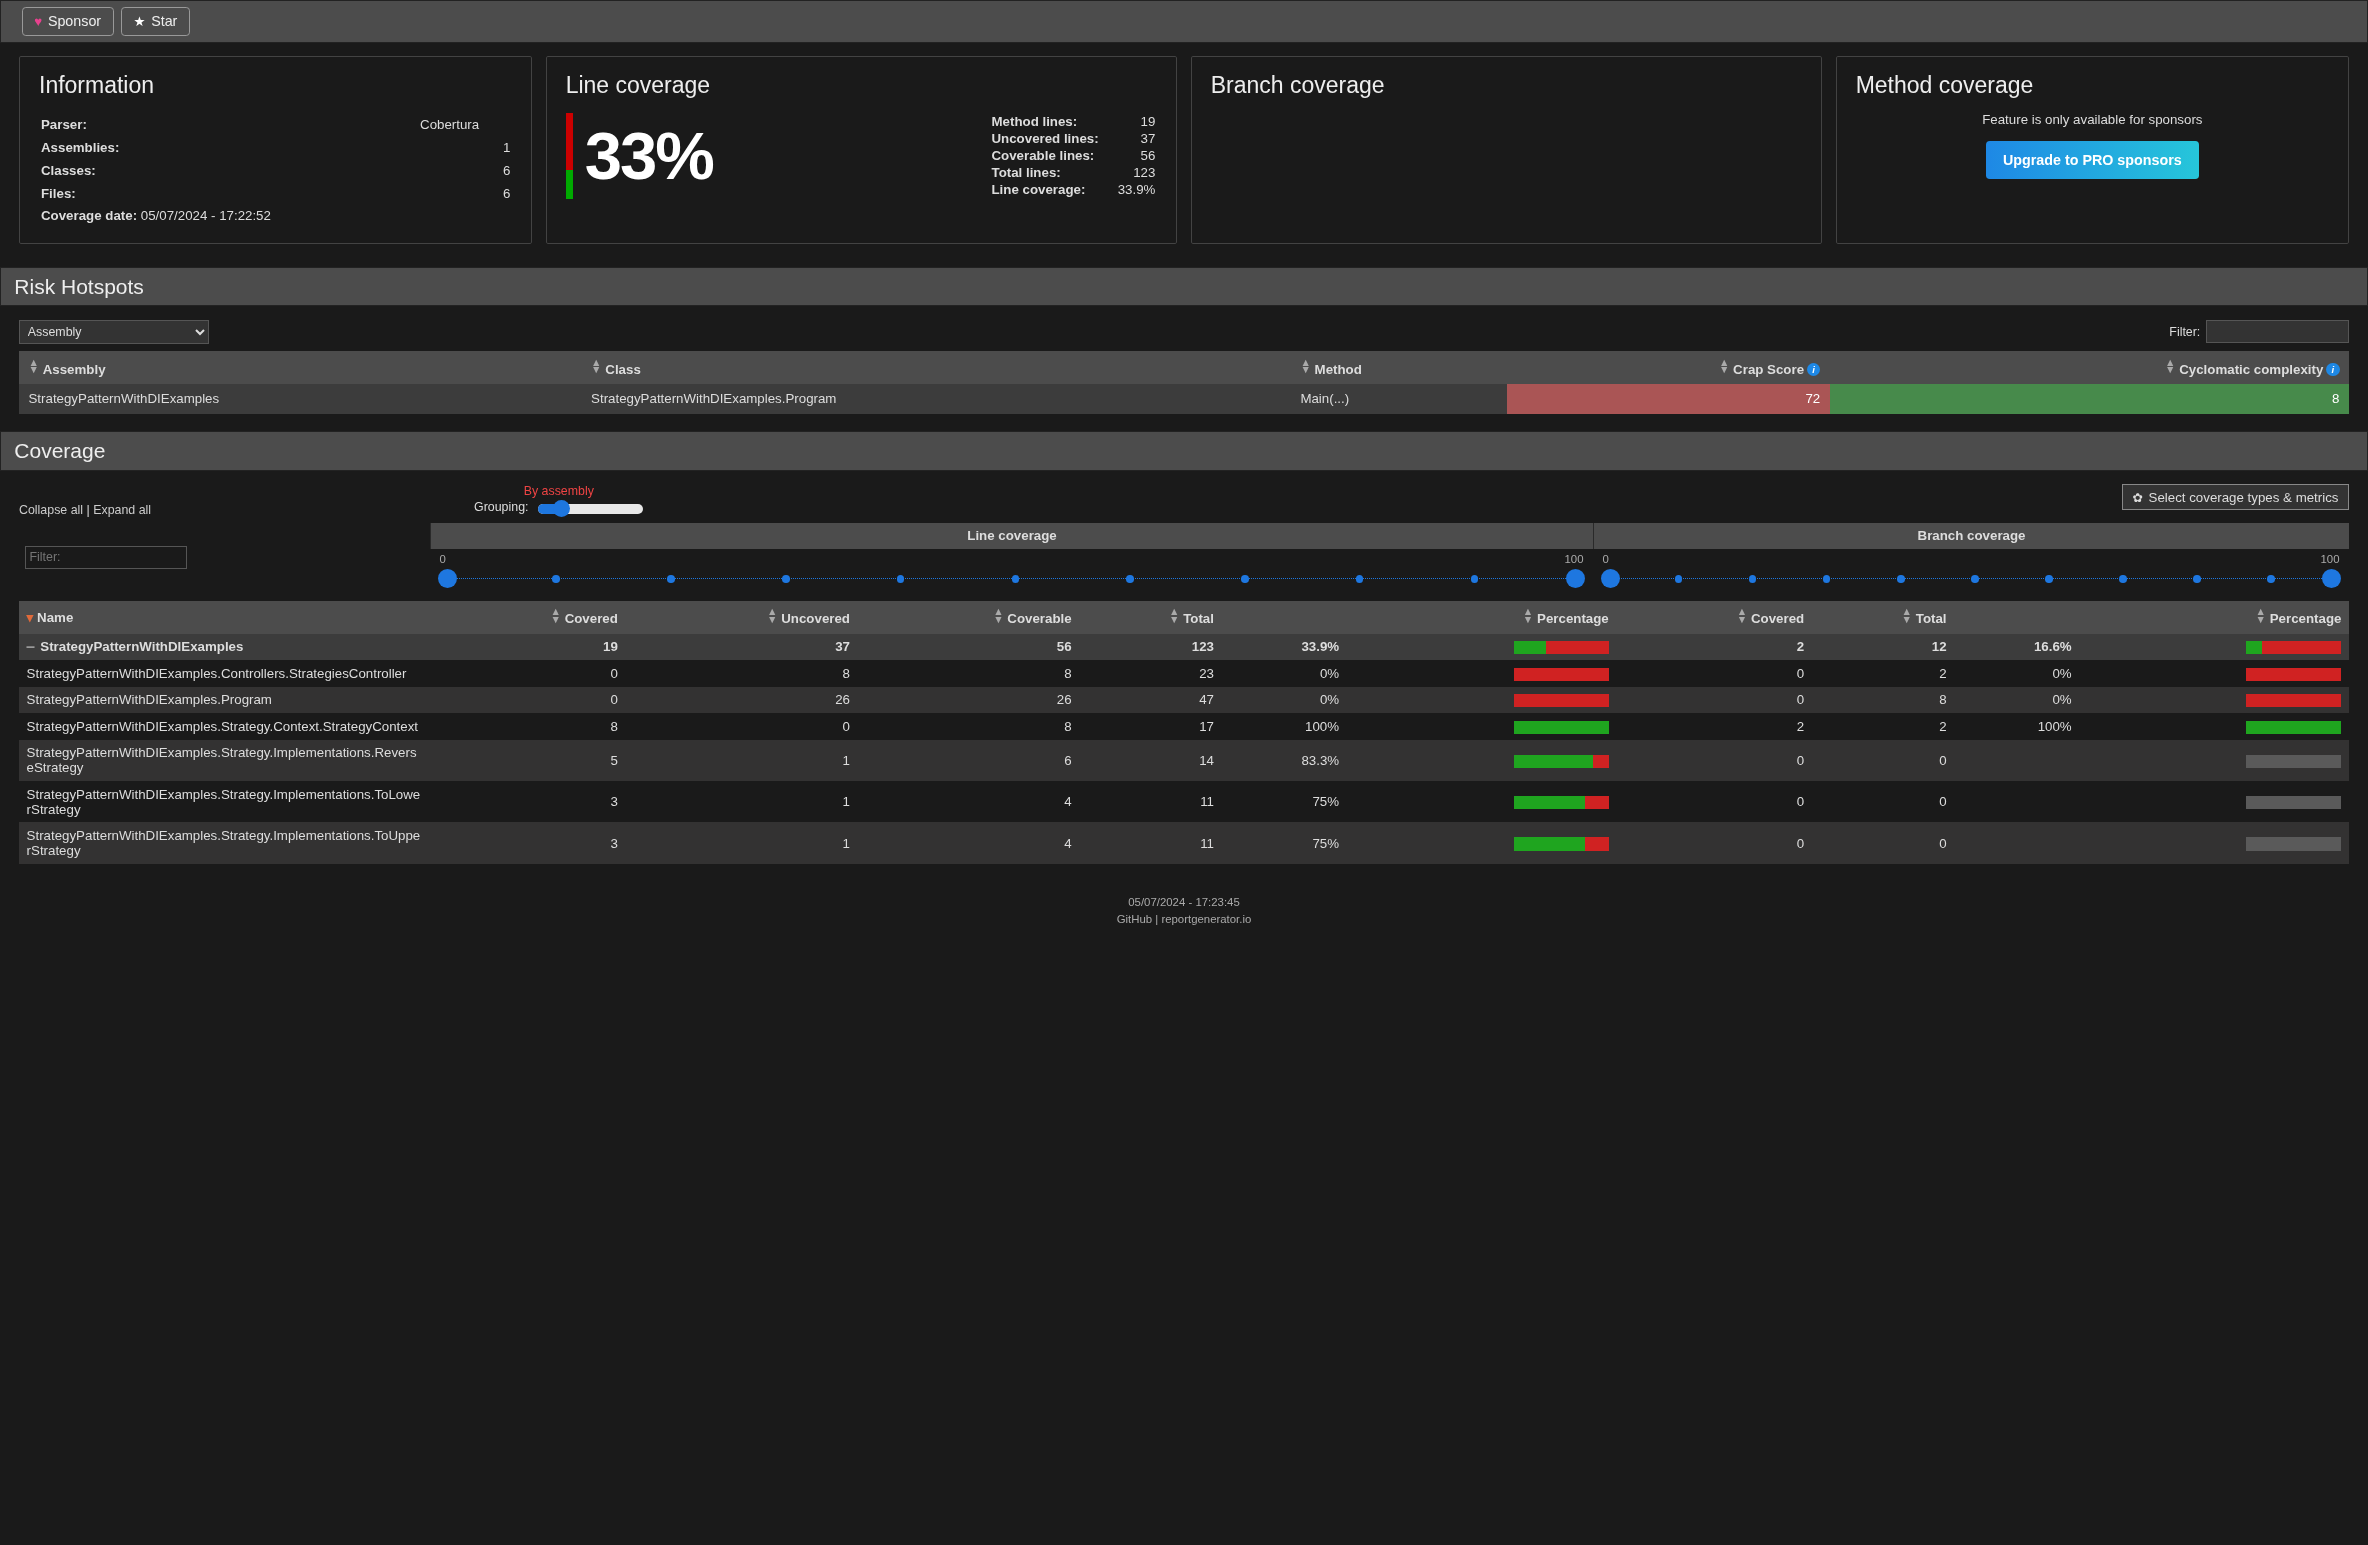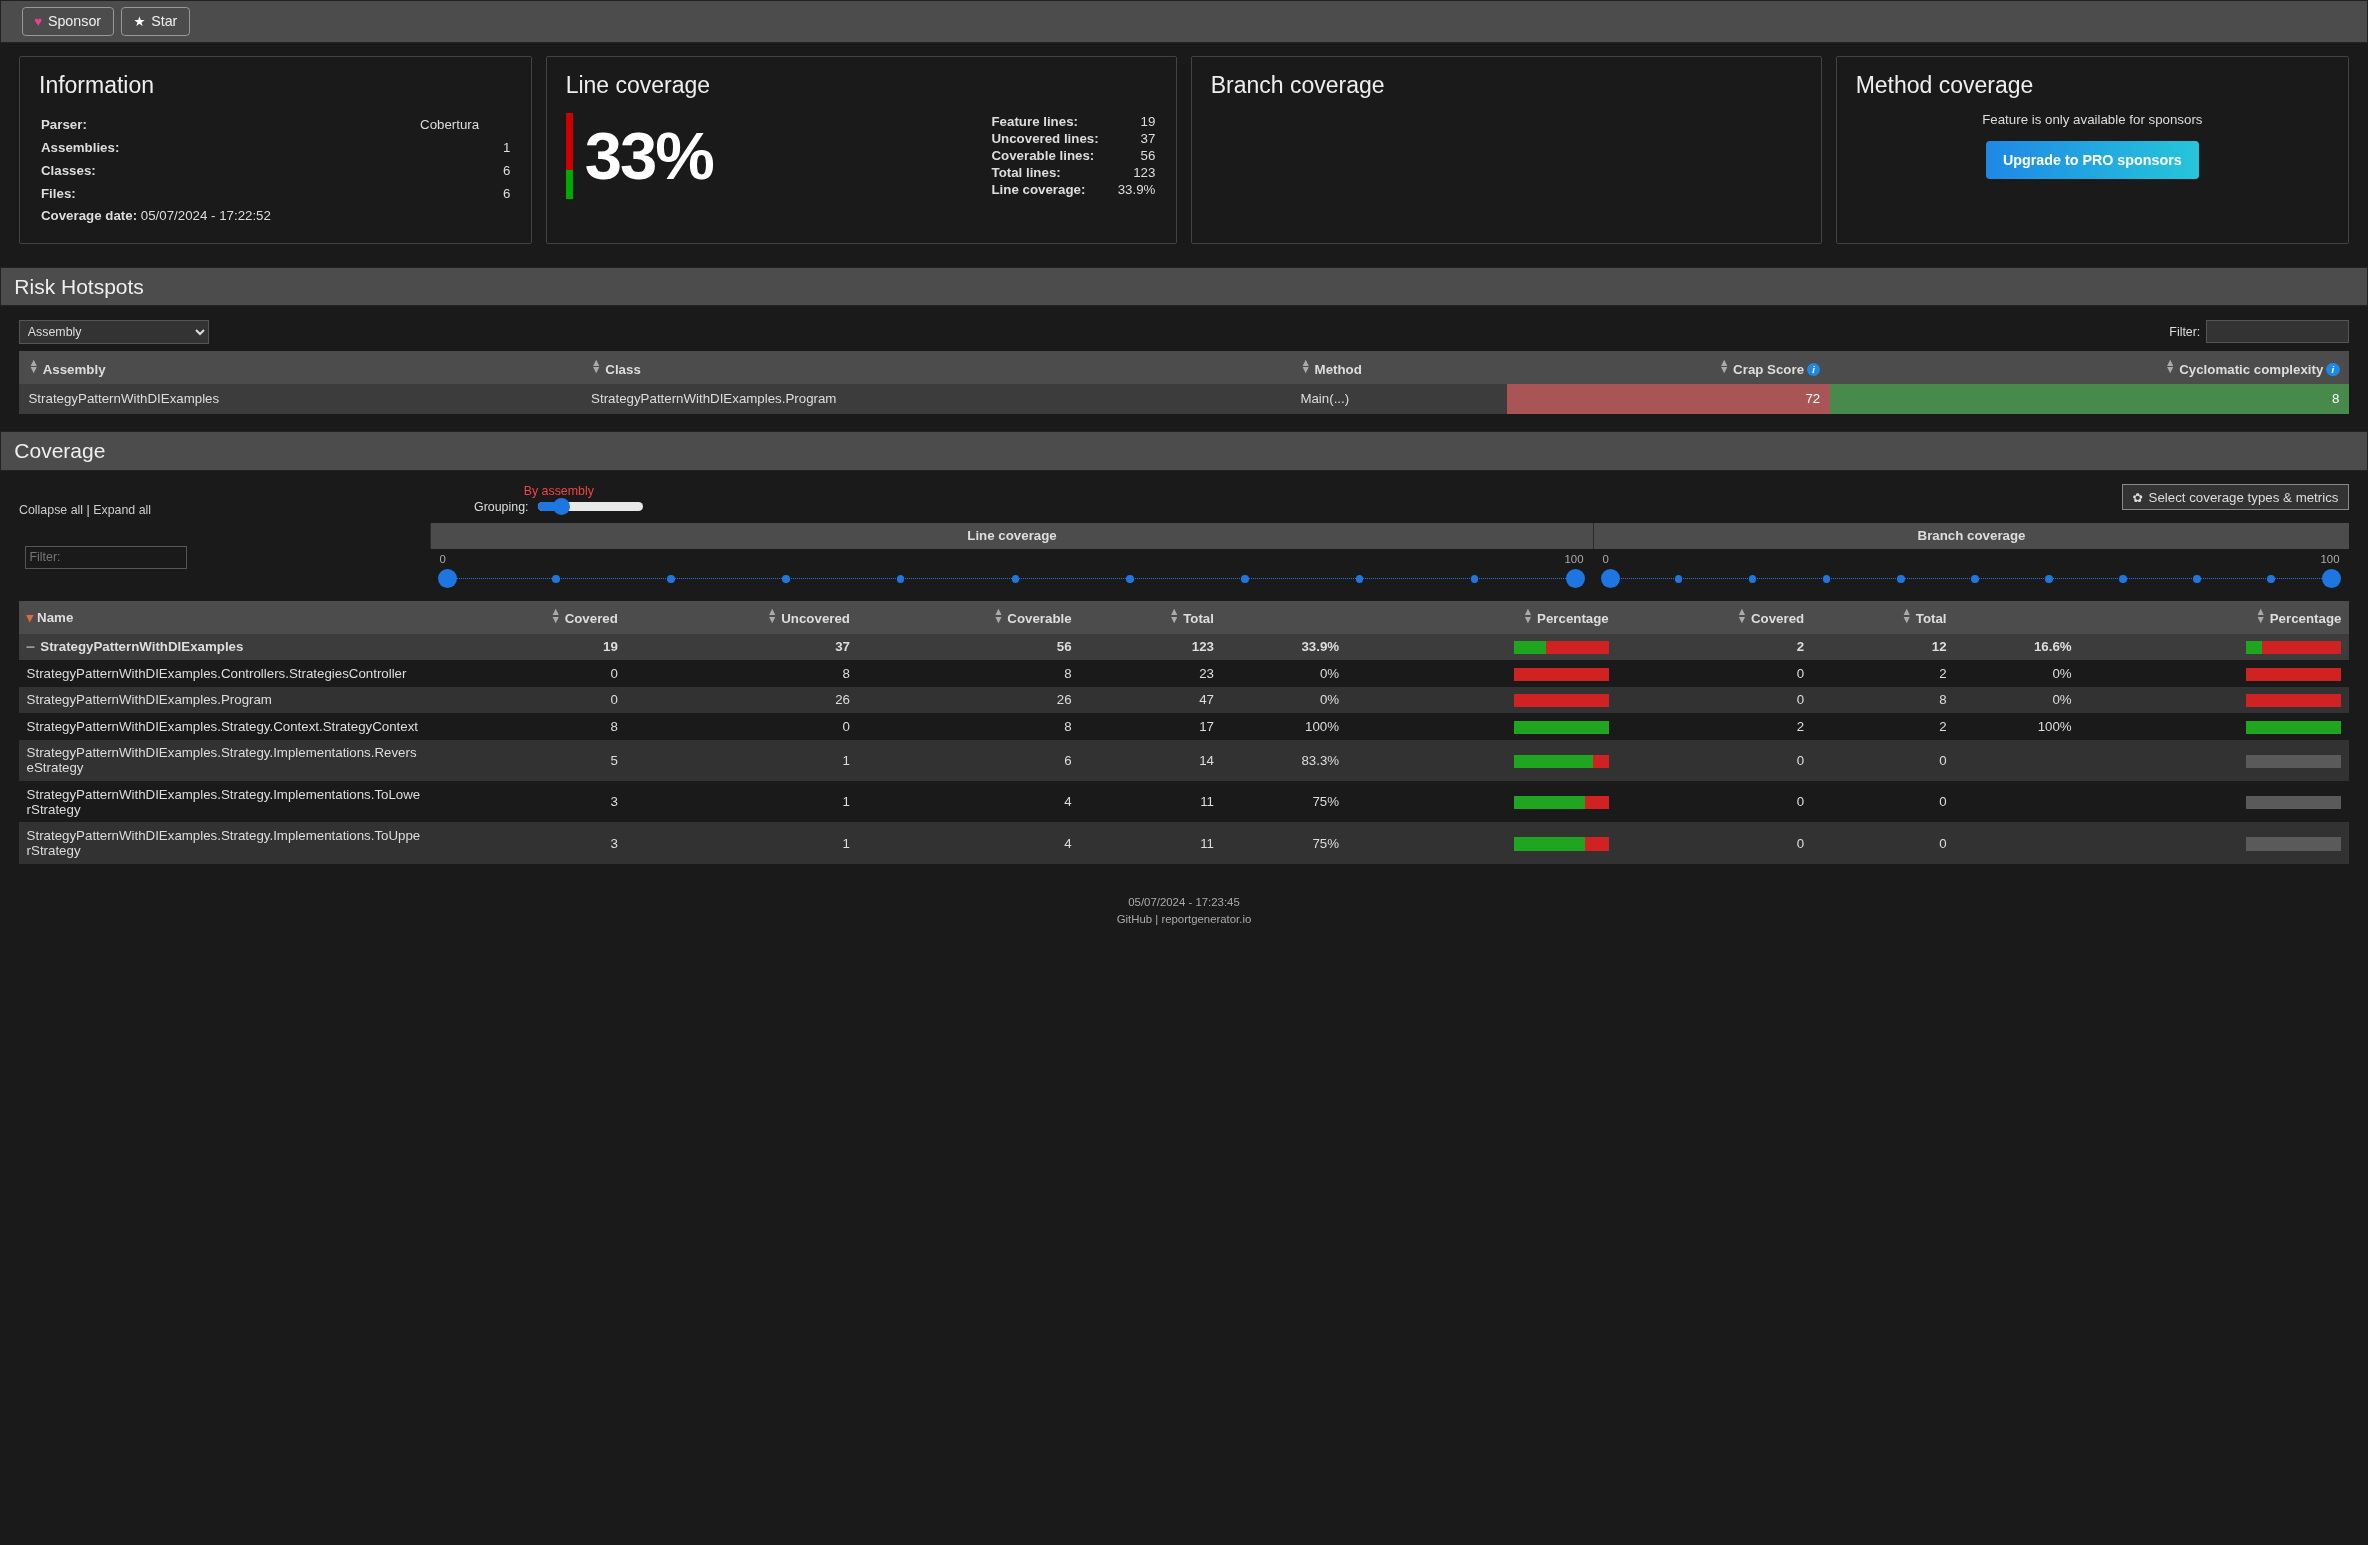--- a/index.html
+++ b/index.html
@@ -124,21 +124,21 @@
   }
   .crap-cell { background: #a55 !important; text-align: right; color: #fff; }
   .cc-cell { background: #478a4b !important; text-align: right; color: #fff; }
 
   
   .cov-controls { display: flex; align-items: flex-start; margin-bottom: 5.7px; gap: 19px; }
   .cov-links a { color: #ccc; text-decoration: none; cursor: pointer; }
   .cov-links { font-size: 12.4px; padding-top: 19px; }
   .group-col { text-align: center; }
   .group-lbl { font-size: 12.4px; color: #ef4444; margin-bottom: 1.9px; }
-  .group-row { display: flex; align-items: center; gap: 10px; }
+  .group-row { display: flex; align-items: flex-end; gap: 10px; }
   .group-slider {
     width: 105px; height: 9.5px; background: #e8e8e8; border-radius: 5.7px; position: relative;
   }
   .group-slider .left { position: absolute; left: 0; top: 0; bottom: 0; width: 19px; background: #1e77e0; border-radius: 5.7px 0 0 5.7px; }
   .group-slider .knob {
     position: absolute; left: 14.3px; top: -3.8px; width: 17px; height: 17px; border-radius: 50%;
     background: #1e77e0;
   }
   .select-metrics {
     margin-left: auto; border: 1px solid #888; background: #333; color: #ddd;
@@ -245,21 +245,21 @@
     <h2>Line coverage</h2>
     <div class="cov-body">
       <div class="vbar">
         <div class="red" style="flex:67"></div>
           <div class="grn" style="flex:33"></div>
       </div>
       <div class="big-pct">33%</div>
       <table class="cov-stats">
         <tbody>
             <tr>
-              <td class="k">Feature lines:</td>
+              <td class="k">Method lines:</td>
               <td class="v">19</td>
             </tr>
         <tr>
               <td class="k">Uncovered lines:</td>
               <td class="v">37</td>
             </tr>
         <tr>
               <td class="k">Coverable lines:</td>
               <td class="v">56</td>
             </tr>

